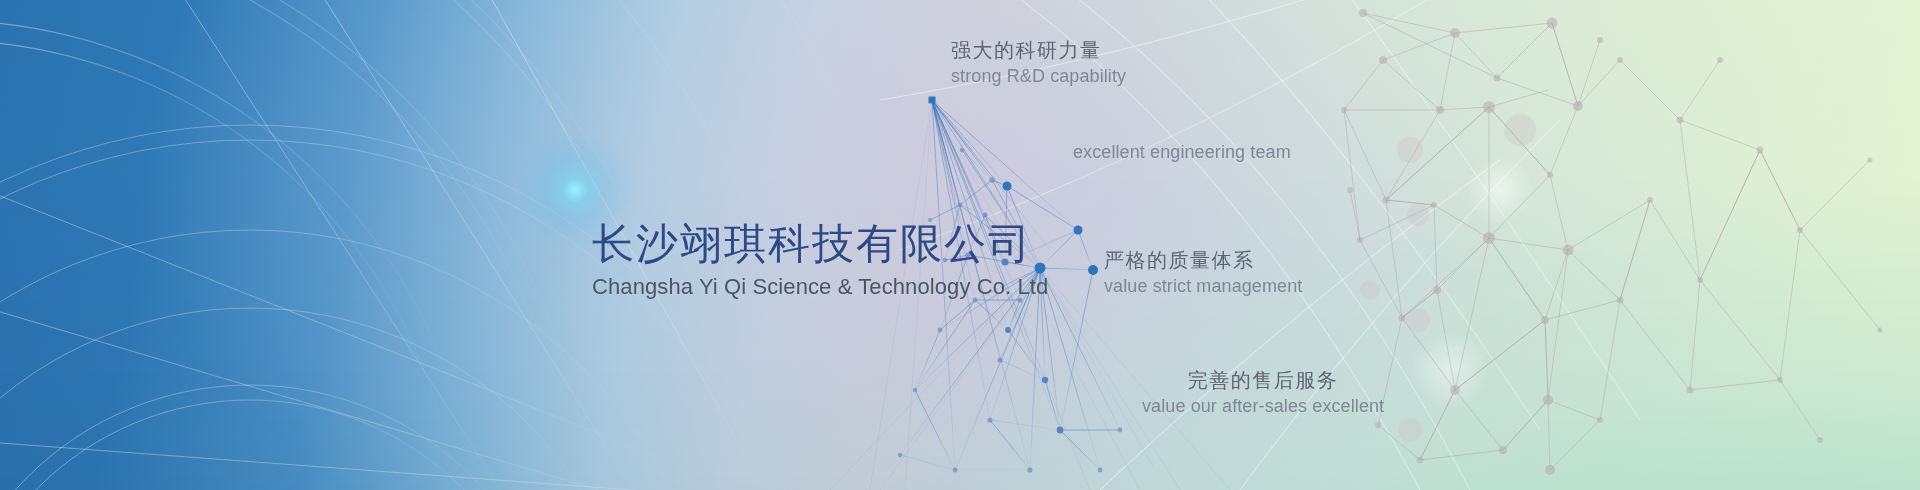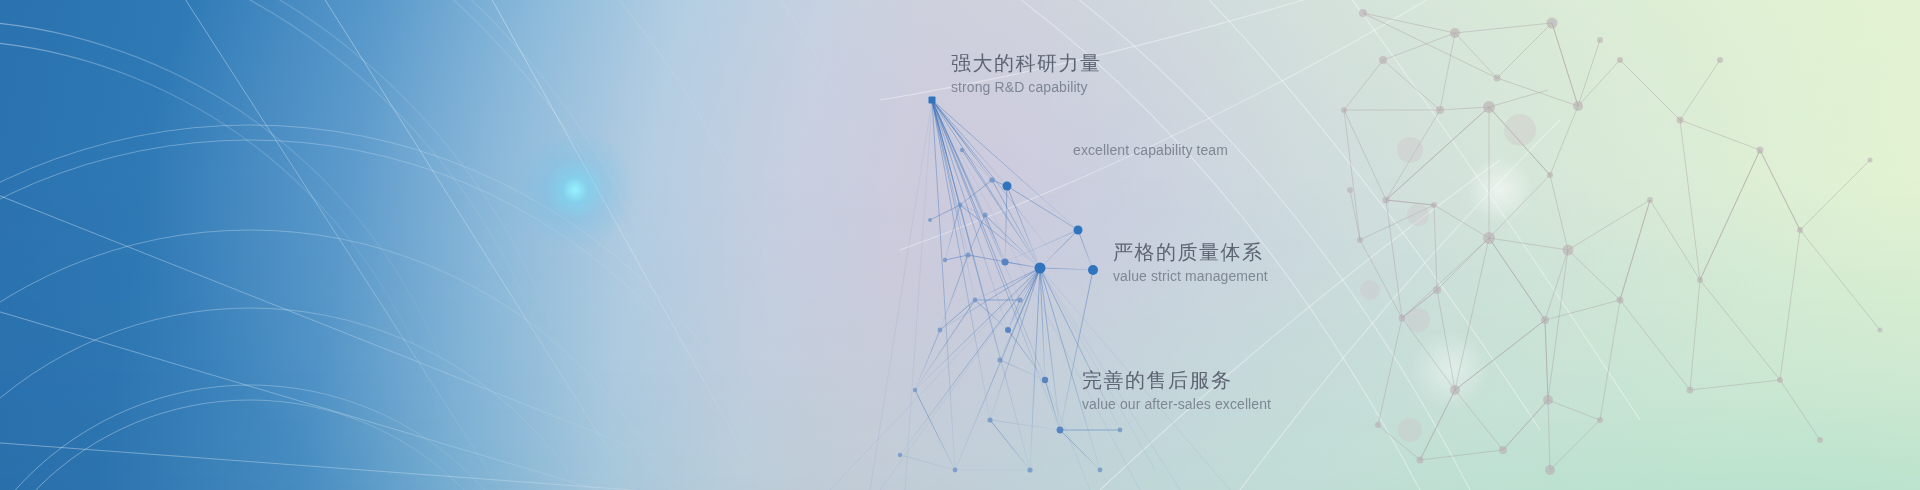--- a/index.html
+++ b/index.html
@@ -124,28 +124,28 @@
     white-space: nowrap;
   }
   .feature .f-cn {
     font-size: 20px;
     letter-spacing: 1.5px;
     color: #5d6472;
     line-height: 1.25;
   }
   .feature .f-en {
     margin-top: 3px;
-    font-size: 14px;
+    font-size: 18px;
     letter-spacing: .1px;
     color: #7f8794;
   }
-  .f1 { left: 951px; top: 51px; }
+  .f1 { left: 951px; top: 38px; }
   .f2 { left: 1073px; top: 139px; }
-  .f3 { left: 1104px; top: 240px; margin-left: 9px; }
-  .f4 { left: 1082px; top: 368px; }
+  .f3 { left: 1104px; top: 248px; }
+  .f4 { left: 1142px; top: 368px; text-align: center; }
 </style>
 </head>
 <body>
 
 <div id="banner">
 
   <div class="layer bg-base"></div>
   <div class="layer bg-vert"></div>
   <div class="layer bg-green"></div>
   <div class="layer bg-mint"></div>
@@ -424,28 +424,32 @@
       <circle cx="915" cy="390" r="2.2"></circle>
       <circle cx="900" cy="455" r="2.2"></circle>
       <circle cx="1100" cy="470" r="2.4"></circle>
       <circle cx="1120" cy="430" r="2.4"></circle>
       <circle cx="962" cy="150" r="2.2"></circle>
       <circle cx="945" cy="260" r="2.2"></circle>
       <circle cx="930" cy="220" r="2"></circle>
     </g>
   </svg>
 
+  <div class="title-block">
+    <div class="title-cn">长沙翊琪科技有限公司</div>
+    <div class="title-en">Changsha Yi Qi Science &amp; Technology Co. Ltd</div>
+  </div>
 
   <div class="feature f1">
     <div class="f-cn">强大的科研力量</div>
     <div class="f-en">strong R&amp;D capability</div>
   </div>
 
   <div class="feature f2">
-    <div class="f-en">excellent capability team</div>
+    <div class="f-en">excellent engineering team</div>
   </div>
 
   <div class="feature f3">
     <div class="f-cn">严格的质量体系</div>
     <div class="f-en">value strict management</div>
   </div>
 
   <div class="feature f4">
     <div class="f-cn">完善的售后服务</div>
     <div class="f-en">value our after-sales excellent</div>

